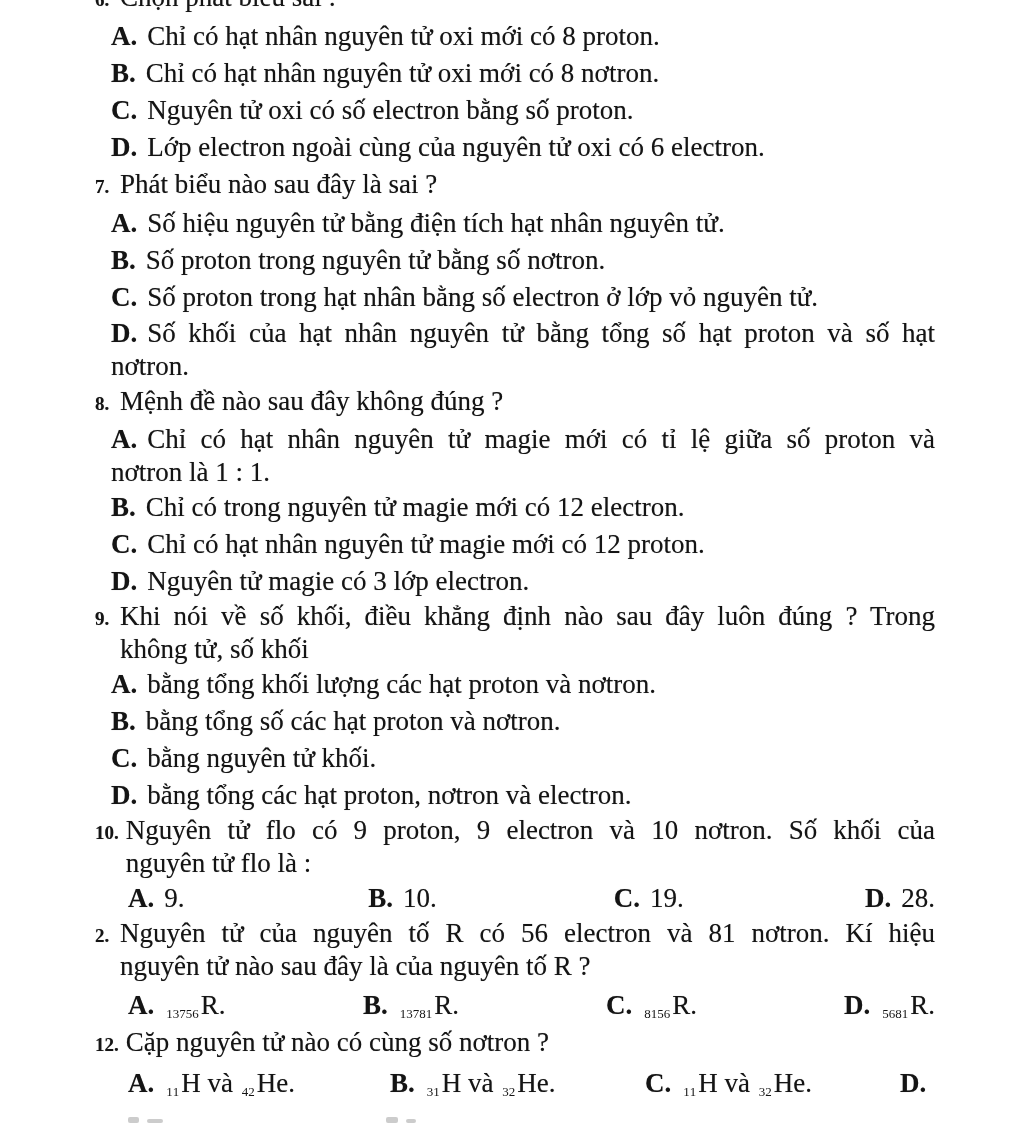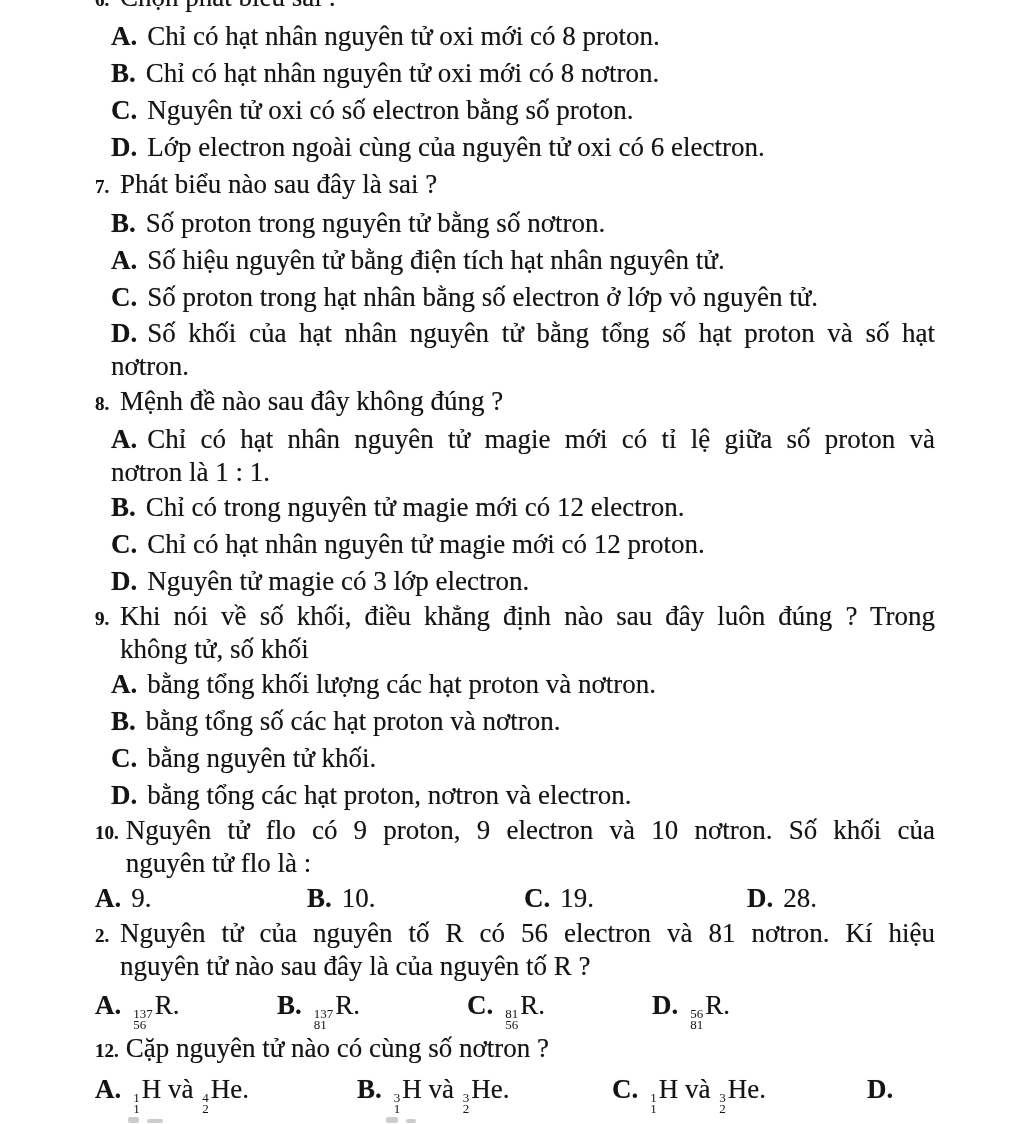--- a/index.html
+++ b/index.html
@@ -32,36 +32,36 @@
   }
   .qtext { flex: 1; }
   .line { line-height: 37px; }
   .wline { line-height: 33px; }
   .jline { text-align: justify; text-align-last: justify; }
   b { font-weight: normal; }
   .opt { margin-left: 16px; line-height: 37px; }
   .opt .wline1 { line-height: 34px; }
   .opt .wline2 { line-height: 33px; }
   .letter { font-weight: bold; margin-right: 10px; }
-  .optrow { display: flex; line-height: 37px; }
+  .optrow { display: flex; margin-left: 33px; line-height: 37px; justify-content: space-between; }
   .optrow .cell { flex-shrink: 0; }
   .row10 .c1 { width: 212px; }
   .row10 .c2 { width: 217px; }
   .row10 .c3 { width: 223px; }
   .row11 { margin-top: 4px; }
   .row11 .c1 { width: 182px; }
   .row11 .c2 { width: 190px; }
   .row11 .c3 { width: 185px; }
   .row12 { margin-top: 2px; }
   .row12 .c1 { width: 262px; }
   .row12 .c2 { width: 255px; }
   .row12 .c3 { width: 255px; }
   .iso {
     display: inline-flex;
-    flex-direction: column;
+    flex-direction: row;
     align-items: flex-start;
     font-size: 13px;
     line-height: 11px;
     vertical-align: -4px;
     margin: 0 2px;
     text-shadow: none;
   }
   .artifact {
     position: absolute;
     bottom: 1px;
@@ -86,22 +86,22 @@
   <div class="opt"><b class="letter">B.</b><span>Chỉ có hạt nhân nguyên tử oxi mới có 8 nơtron.</span></div>
   <div class="opt"><b class="letter">C.</b><span>Nguyên tử oxi có số electron bằng số proton.</span></div>
   <div class="opt"><b class="letter">D.</b><span>Lớp electron ngoài cùng của nguyên tử oxi có 6 electron.</span></div>
 
   <div class="q line">
     <span class="qnum">7.</span>
     <div class="qtext">
       <div class="line"><span>Phát biểu nào sau đây là </span><b>sai</b><span> ?</span></div>
     </div>
   </div>
+  <div class="opt"><b class="letter">A.</b><span>Số hiệu nguyên tử bằng điện tích hạt nhân nguyên tử.</span></div>
   <div class="opt"><b class="letter">B.</b><span>Số proton trong nguyên tử bằng số nơtron.</span></div>
-  <div class="opt"><b class="letter">A.</b><span>Số hiệu nguyên tử bằng điện tích hạt nhân nguyên tử.</span></div>
   <div class="opt"><b class="letter">C.</b><span>Số proton trong hạt nhân bằng số electron ở lớp vỏ nguyên tử.</span></div>
   <div class="opt">
     <div class="wline1 jline"><b class="letter">D.</b><span>Số khối của hạt nhân nguyên tử bằng tổng số hạt proton và số hạt</span></div>
     <div class="wline2">nơtron.</div>
   </div>
 
   <div class="q line">
     <span class="qnum">8.</span>
     <div class="qtext">
       <div class="line"><span>Mệnh đề nào sau đây </span><b>không</b><span> đúng ?</span></div>

